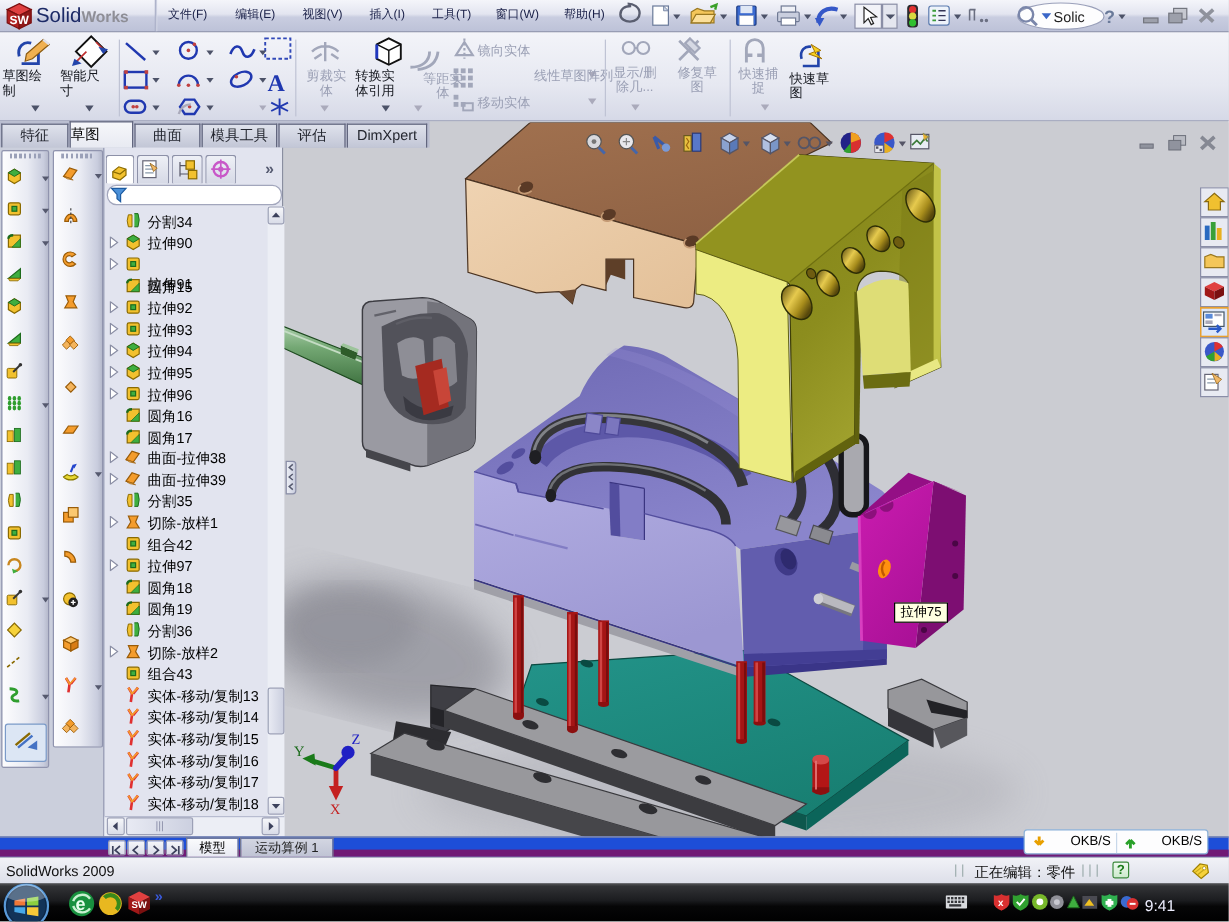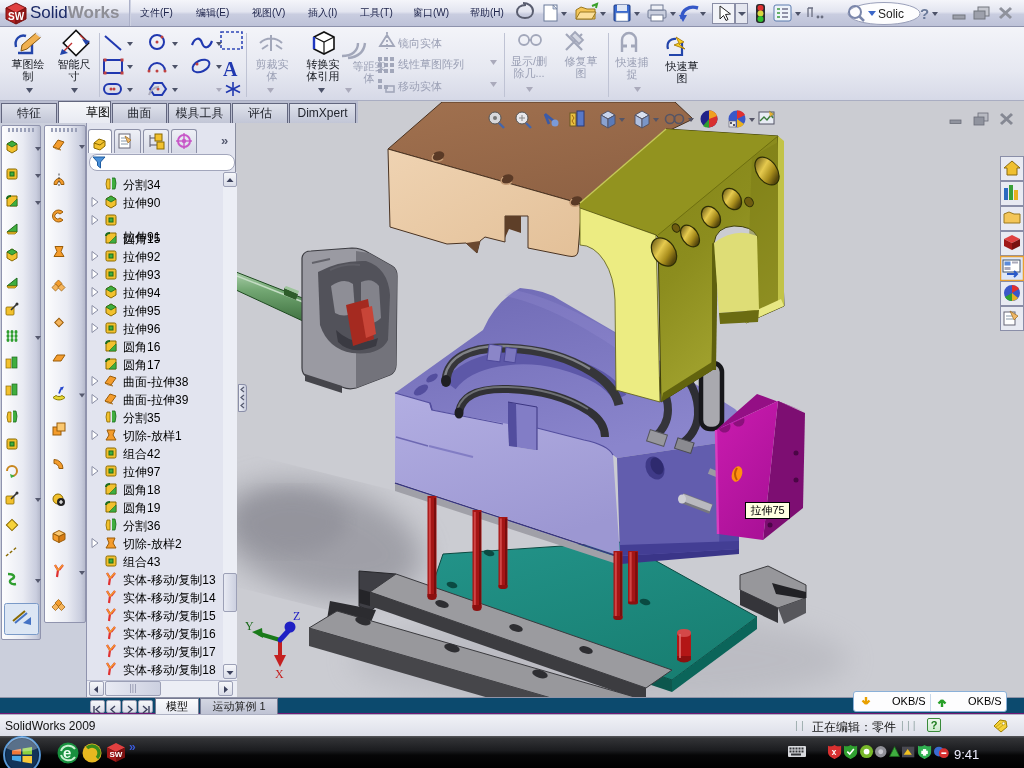--- a/index.html
+++ b/index.html
@@ -1,49 +1,49 @@
 <!DOCTYPE html>
 <html><head><meta charset="utf-8"><style>
 *{margin:0;padding:0;box-sizing:border-box}
 html,body{width:1024px;height:768px;overflow:hidden;font-family:"Liberation Sans",sans-serif}
 .ab{position:absolute}
 #stage{position:relative;width:1024px;height:768px;background:#cbccd2}
 
 #titlebar{left:0;top:0;width:1024px;height:27px;background:linear-gradient(#f4f5fa,#e3e5f0 45%,#c9cde0 55%,#bdc2d8);border-bottom:1px solid #8d92ac}
 #logo{left:5px;top:3px;width:125px;height:21px}
 #logoSolid{font-weight:normal;font-size:17px;color:#1c2a66;letter-spacing:0px}
-#logoWorks{font-weight:bold;font-size:17px;color:#8e8e96}
+#logoWorks{font-weight:bold;font-size:13px;color:#8e8e96}
 .menu{top:0;height:26px;line-height:26px;font-size:10px;color:#1a2048}
 
 #ribbon{left:0;top:27px;width:1024px;height:74px;overflow:hidden;background:linear-gradient(#f3f4f9,#e6e8f1 60%,#d6d9e7);border-bottom:1px solid #a9adc2}
-.rtxt{font-size:11px;line-height:12px;text-align:center;color:#15181f}
+.rtxt{font-size:11px;line-height:12px;color:#15181f}
 .rtxtd{font-size:11px;line-height:12px;text-align:center;color:#9ba0b5}
 .sep{width:1px;background:#bfc3d4;top:6px;height:64px}
 #mark3s{right:8px;top:2px;font-size:88px;line-height:80px;font-style:italic;font-weight:bold;color:#c7cad8;font-family:"Liberation Serif",serif;letter-spacing:-6px}
 
 #tabrow{left:0;top:101px;width:358px;height:22px;background:#b9bdd0}
 .tab{top:2px;height:20px;background:linear-gradient(#dfe2ec,#c2c6d6);border:1px solid #62667e;border-bottom:none;font-size:12px;color:#23262f;text-align:center;line-height:19px}
-.tabact{top:0;height:22px;background:linear-gradient(#f6f7fa,#e8eaf2);border:1px solid #62667e;border-bottom:none;font-size:12px;color:#000;text-align:right;line-height:21px;z-index:3}
+.tabact{top:0;height:22px;background:linear-gradient(#f6f7fa,#e8eaf2);border:1px solid #62667e;border-bottom:none;font-size:12px;color:#000;text-align:left;line-height:21px;z-index:3}
 
 #leftcol{left:0;top:123px;width:236px;height:574px;background:#cbcfdc}
 .strip{background:linear-gradient(90deg,#fdfdfe,#e9ebf3 55%,#c9cdde 90%,#b6bacc);border:1px solid #9094ae;border-radius:2px}
 .grip{height:4px;margin:2px 6px 0 6px;background:repeating-linear-gradient(90deg,#9aa0b8 0 2px,transparent 2px 4px)}
 
 #fmpanel{left:86px;top:123px;width:150px;height:574px;background:#e2e4ef;border-left:1px solid #9094ae;border-right:1px solid #8a8ea0}
 .ftab{top:6px;height:24px;border:1px solid #8d91a8;border-bottom:none;border-radius:3px 3px 0 0;background:linear-gradient(#eef0f6,#d6d9e6)}
 #filterbox{left:2px;top:31px;width:146px;height:17px;background:#fff;border:1px solid #a2a6bc;border-radius:8px}
 .trow{left:2px;height:18px;font-size:12px;color:#000;white-space:nowrap}
 
 .sb{background:#eceef5}
 .sbtn{background:linear-gradient(#f6f7fa,#d9dce8);border:1px solid #9ca0b6;border-radius:2px;color:#3c415c;text-align:center}
 .sthumb{background:linear-gradient(90deg,#e8eaf3,#ccd0e0);border:1px solid #9ca0b6;border-radius:2px}
 
 #viewport{left:236px;top:102px;width:788px;height:595px;background:#cbccd2}
 
-#mtabrow{left:0;top:697px;width:1024px;height:17px;background:#0c4a6e;border-top:1px solid #9094a8;border-bottom:1px solid #701a75}
+#mtabrow{left:0;top:697px;width:1024px;height:17px;background:#1d4ed8;border-top:1px solid #9094a8;border-bottom:6px solid #701a75}
 .mtab{top:0;height:16px;font-size:11px;text-align:center;border:1px solid #767a92;border-bottom:none}
 #statusbar{left:0;top:714px;width:1024px;height:22px;background:linear-gradient(#f1f2f7,#dddfe9);border-top:1px solid #aeb2c4;font-size:12px;color:#111}
 #taskbar{left:0;top:736px;width:1024px;height:32px;background:linear-gradient(#55565a 0%,#323336 8%,#1b1c1f 45%,#060607 60%,#000 100%)}
 .tbtn{top:3px;height:26px;border:1px solid #686a70;border-radius:3px;background:linear-gradient(#484a4f,#26272b 50%,#101114);color:#eee;font-size:12px;line-height:24px;white-space:nowrap;overflow:hidden}
 </style></head><body>
 <div id="stage">
 
   <div class="ab" id="viewport"><svg width="788" height="595" viewBox="236 102 788 595">
 <defs>
 <linearGradient id="gold" x1="0" y1="0" x2="0.3" y2="1">
@@ -599,21 +599,21 @@
       <polygon points="634,87 641,87 637.5,92" fill="#aab"></polygon>
     </svg>
     <div class="ab rtxt" style="left:2px;top:31px;width:52px">草图绘<br>制</div>
     <div class="ab rtxt" style="left:50px;top:31px;width:48px">智能尺<br>寸</div>
     <div class="ab sep" style="left:99px"></div>
     <div class="ab sep" style="left:246px"></div>
     <div class="ab rtxtd" style="left:246px;top:31px;width:52px">剪裁实<br>体</div>
     <div class="ab rtxt" style="left:296px;top:31px;width:54px">转换实<br>体引用</div>
     <div class="ab rtxtd" style="left:348px;top:33px;width:42px">等距实<br>体</div>
     <div class="ab rtxtd" style="left:398px;top:10px;width:90px;text-align:left">镜向实体</div>
-    <div class="ab rtxtd" style="left:398px;top:31px;width:90px;text-align:left">线性草图阵列</div>
+    <div class="ab rtxtd" style="left:421px;top:31px;width:90px;text-align:right">线性草图阵列</div>
     <div class="ab rtxtd" style="left:398px;top:53px;width:90px;text-align:left">移动实体</div>
     <div class="ab sep" style="left:504px"></div>
     <div class="ab rtxtd" style="left:504px;top:28px;width:50px">显示/删<br>除几...</div>
     <div class="ab rtxtd" style="left:556px;top:28px;width:50px">修复草<br>图</div>
     <div class="ab sep" style="left:608px"></div>
     <div class="ab rtxtd" style="left:608px;top:29px;width:48px">快速捕<br>捉</div>
     <div class="ab rtxt" style="left:658px;top:33px;width:48px">快速草<br>图</div>
   </div>
 
   <div class="ab" id="tabrow">

